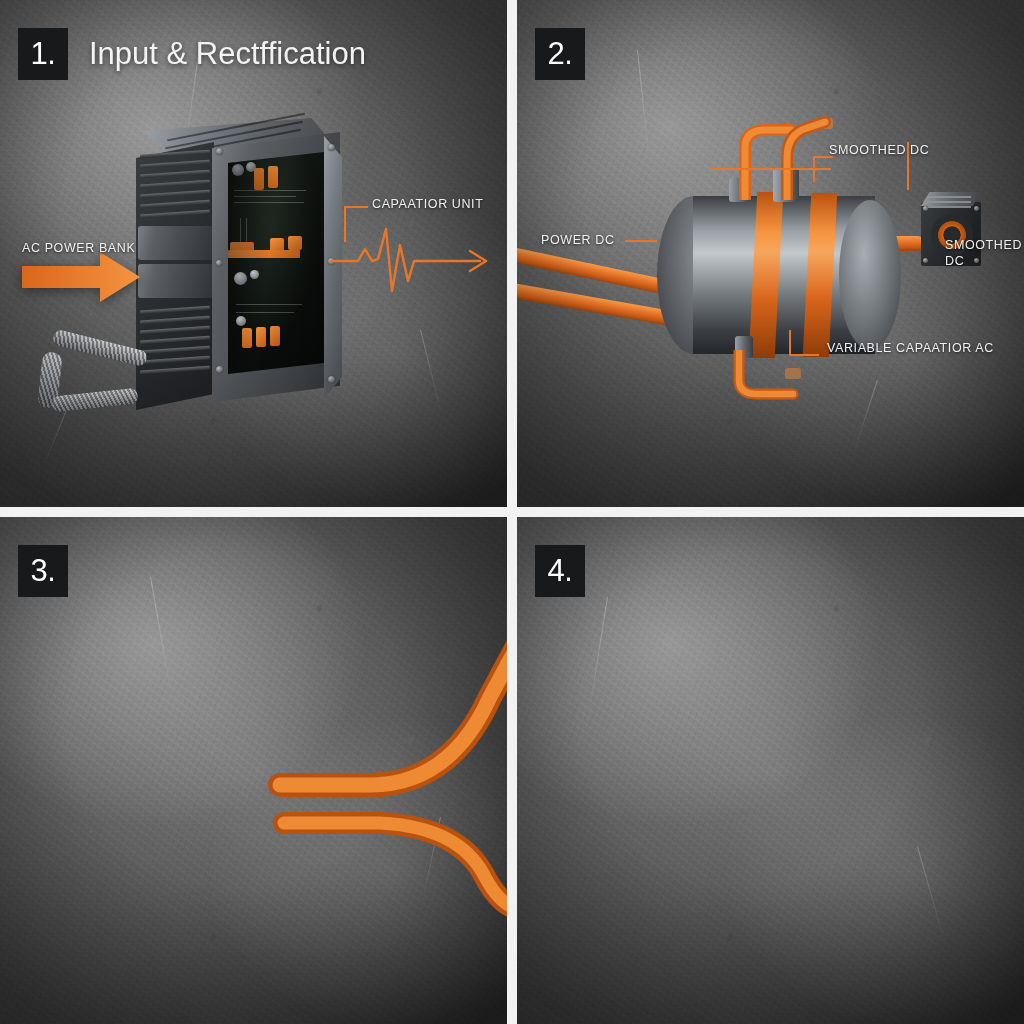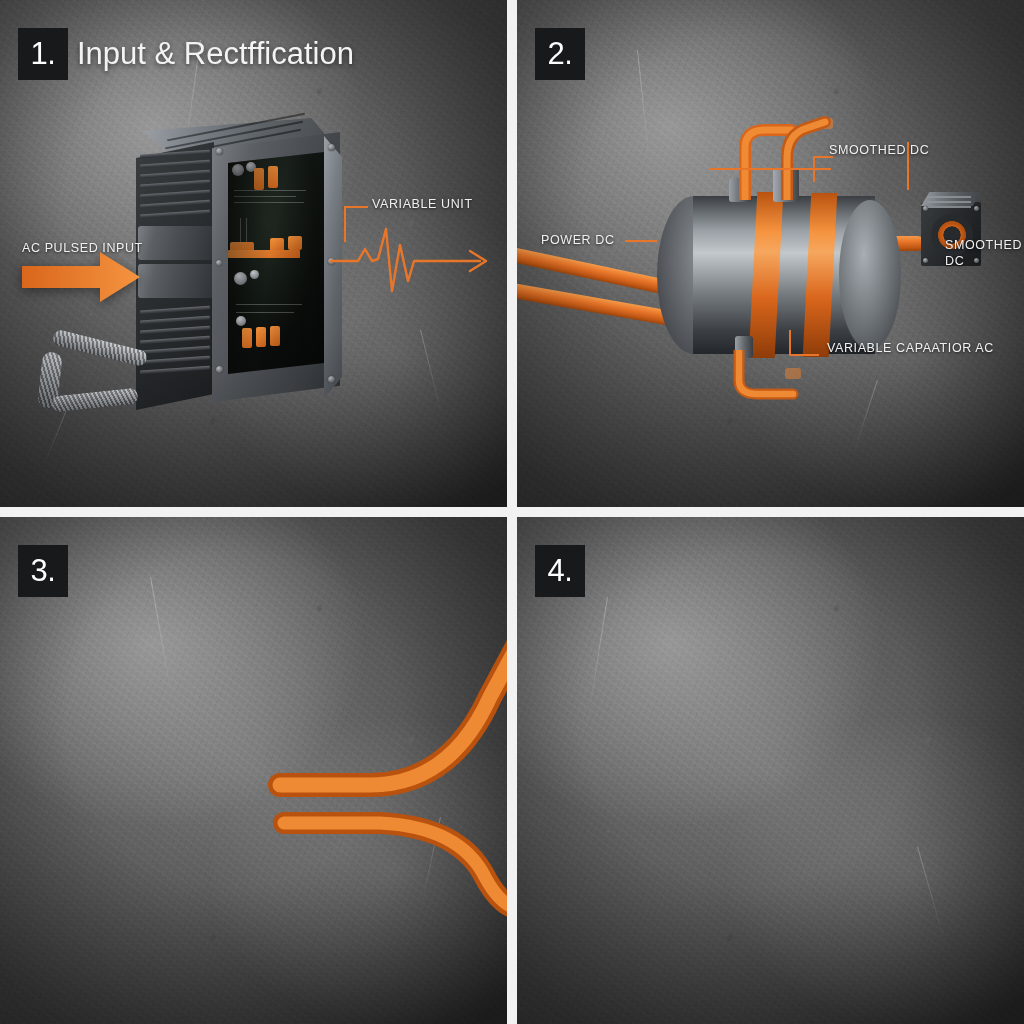--- a/index.html
+++ b/index.html
@@ -69,21 +69,21 @@
     background: #17191a;
     color: #ffffff;
     font-size: 31px; font-weight: 400;
     display: flex; align-items: center; justify-content: center;
     letter-spacing: -.5px;
   }
   .title-text {
     color: #f3f3f3;
     font-size: 31px;
     font-weight: 400;
-    margin-left: 9px;
+    margin-left: 21px;
     text-shadow: 0 2px 5px rgba(0,0,0,.55);
     white-space: nowrap;
   }
   
   .label {
     position: absolute;
     color: #f0f0f0;
     font-size: 12.5px;
     letter-spacing: .6px;
     line-height: 1.28;
@@ -241,22 +241,22 @@
     </svg>
 
     <svg style="position:absolute;left:330px;top:215px;z-index:33;" width="170" height="90" viewBox="0 0 170 90">
       <path d="M0 46 H28 L35 34 L42 46 L48 44 L56 14 L62 76 L70 30 L78 66 L84 46 H150" fill="none" stroke="#e8762a" stroke-width="2.4" stroke-linejoin="round" stroke-linecap="round"></path>
       <path d="M140 36 L156 46 L140 56" fill="none" stroke="#e8762a" stroke-width="2.4" stroke-linecap="round" stroke-linejoin="round"></path>
     </svg>
 
     <div class="leader leader-v" style="left:344px;top:206px;height:36px;"></div>
     <div class="leader leader-h" style="left:344px;top:206px;width:24px;"></div>
 
-    <div class="label" style="left:22px;top:240px;">AC PULSED INPUT</div>
-    <div class="label" style="left:372px;top:196px;">VARIABLE UNIT</div>
+    <div class="label" style="left:22px;top:240px;">AC POWER BANK</div>
+    <div class="label" style="left:372px;top:196px;">CAPAATIOR UNIT</div>
 
     <div class="wall-vig"></div>
     <div class="title-row">
       <div class="num-badge">1.</div>
       <div class="title-text">Input &amp; Rectffication</div>
     </div>
   </section>
 
   <section class="panel">
     <div class="wall"></div>

